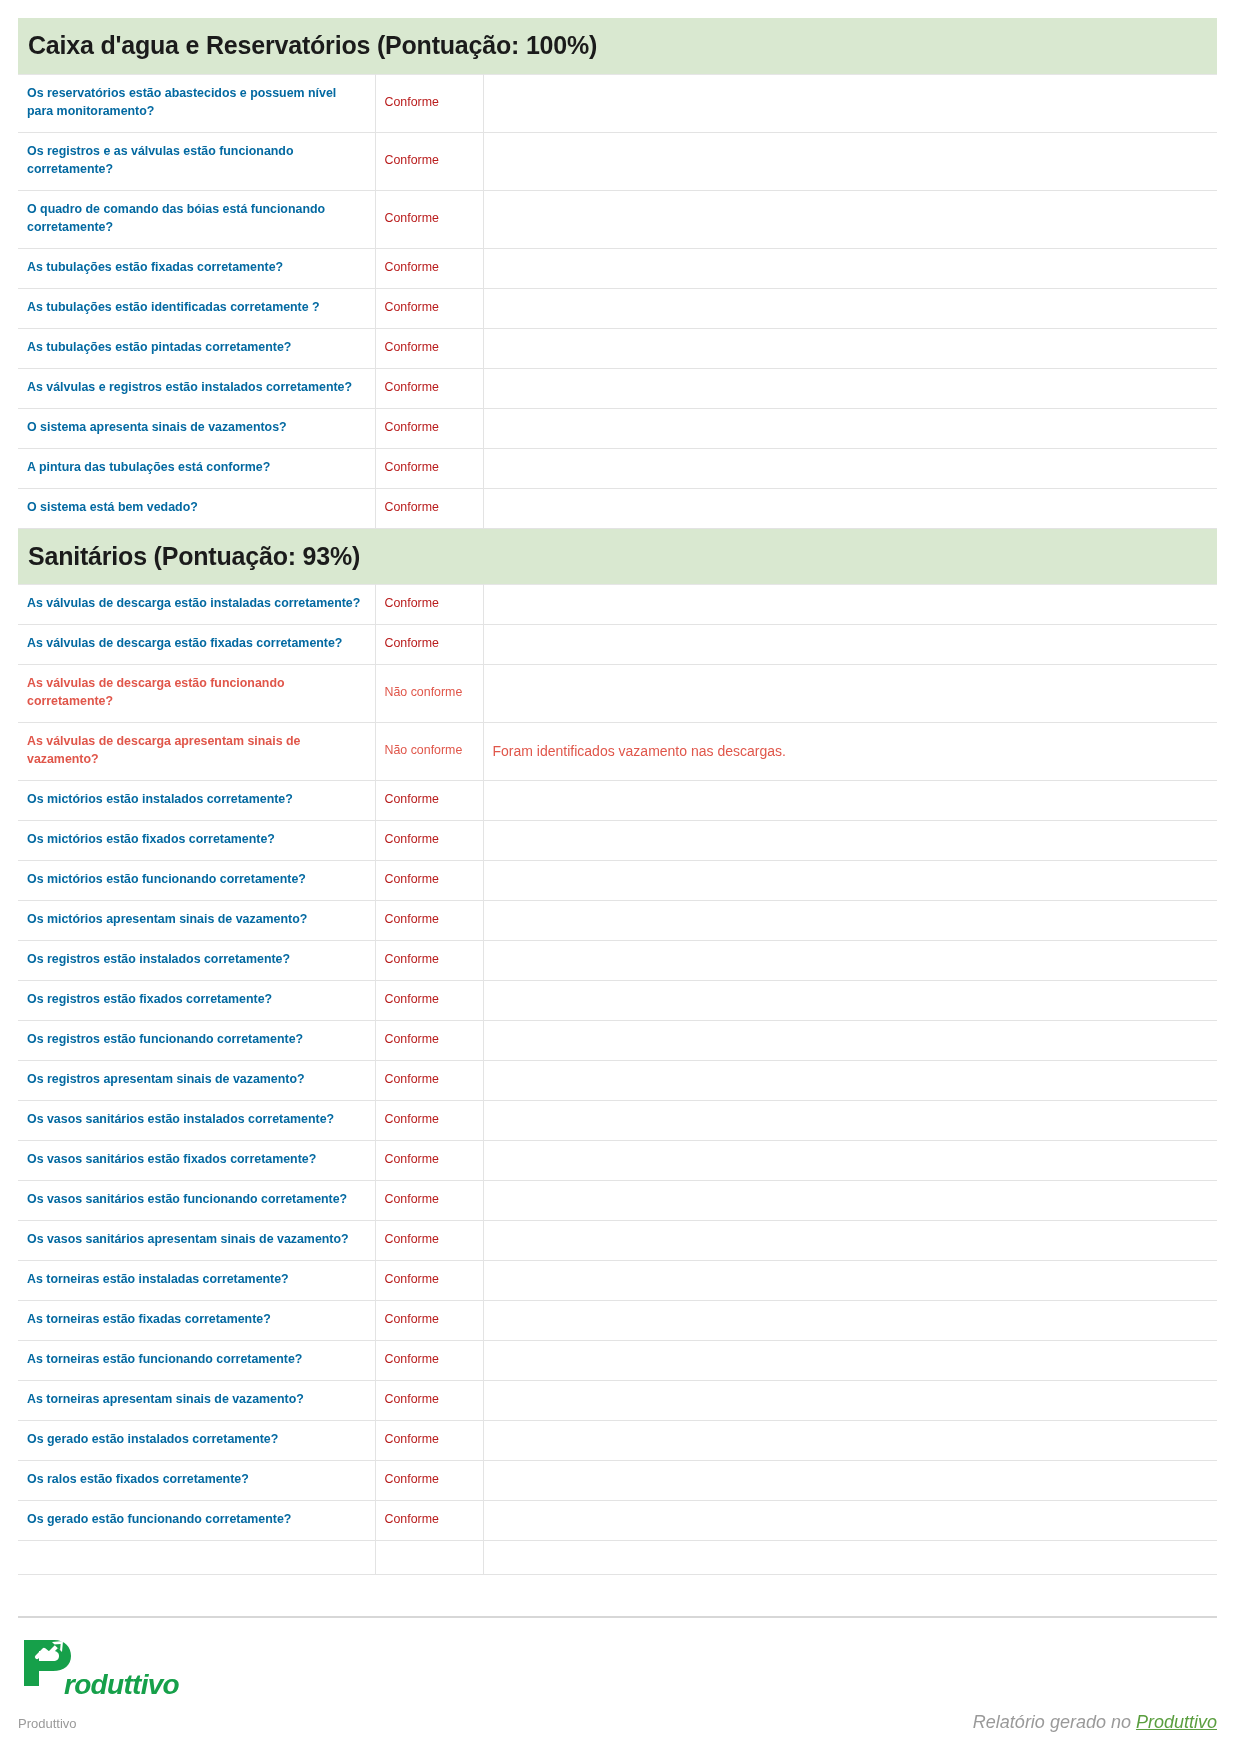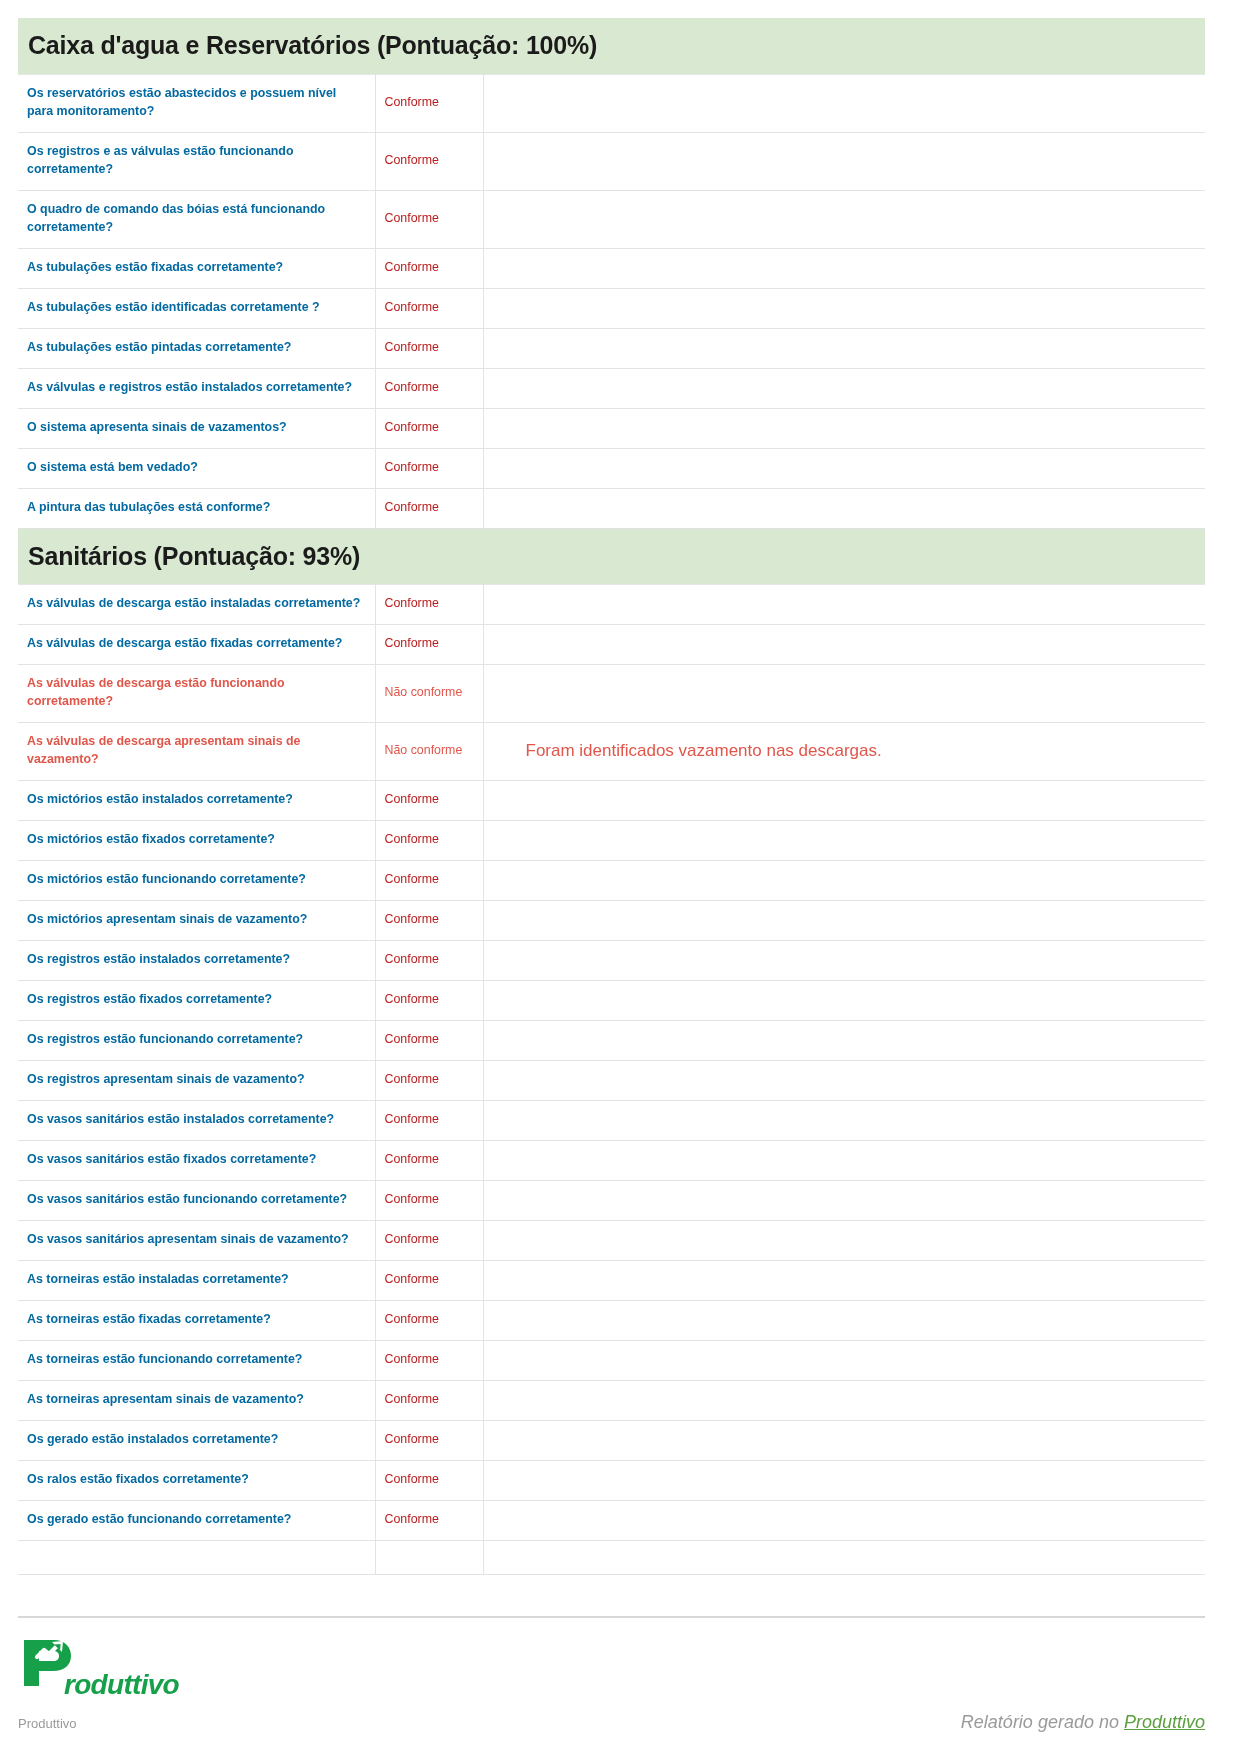--- a/index.html
+++ b/index.html
@@ -12,21 +12,21 @@
     width: 1240px;
     min-height: 1755px;
     font-family: "Liberation Sans", sans-serif;
     color: #000000;
     -webkit-font-smoothing: antialiased;
   }
 
   .page {
     width: 1240px;
     min-height: 1755px;
-    padding: 18px 35px 0 18px;
+    padding: 18px 23px 0 18px;
     position: relative;
     display: flex;
     flex-direction: column;
   }
 
   .content {
     flex: 1 1 auto;
   }
 
   
@@ -72,25 +72,24 @@
     line-height: 1.45;
     color: #0369a1;
   }
   .a-text {
     font-size: 12.4px;
     font-weight: normal;
     line-height: 1.45;
     color: #b91c1c;
   }
   .n-text {
-    font-size: 17px;
+    font-size: 14px;
     font-weight: normal;
     line-height: 1.45;
     color: #333333;
-    margin-left: 33px;
   }
 
   tr.nonconforming .q-text,
   tr.nonconforming .a-text,
   tr.nonconforming .n-text {
     color: #e0564a;
   }
 
   .spacer-row td {
     height: 34px;
@@ -250,32 +249,32 @@
               </td>
               <td>
                 <div class="a-text">Conforme</div>
               </td>
               <td>
                 <div class="n-text"></div>
               </td>
             </tr>
             <tr>
               <td>
+                <div class="q-text">A pintura das tubulações está conforme?</div>
+              </td>
+              <td>
+                <div class="a-text">Conforme</div>
+              </td>
+              <td>
+                <div class="n-text"></div>
+              </td>
+            </tr>
+            <tr>
+              <td>
                 <div class="q-text">O sistema está bem vedado?</div>
-              </td>
-              <td>
-                <div class="a-text">Conforme</div>
-              </td>
-              <td>
-                <div class="n-text"></div>
-              </td>
-            </tr>
-            <tr>
-              <td>
-                <div class="q-text">A pintura das tubulações está conforme?</div>
               </td>
               <td>
                 <div class="a-text">Conforme</div>
               </td>
               <td>
                 <div class="n-text"></div>
               </td>
             </tr>
           </tbody>
         </table>

